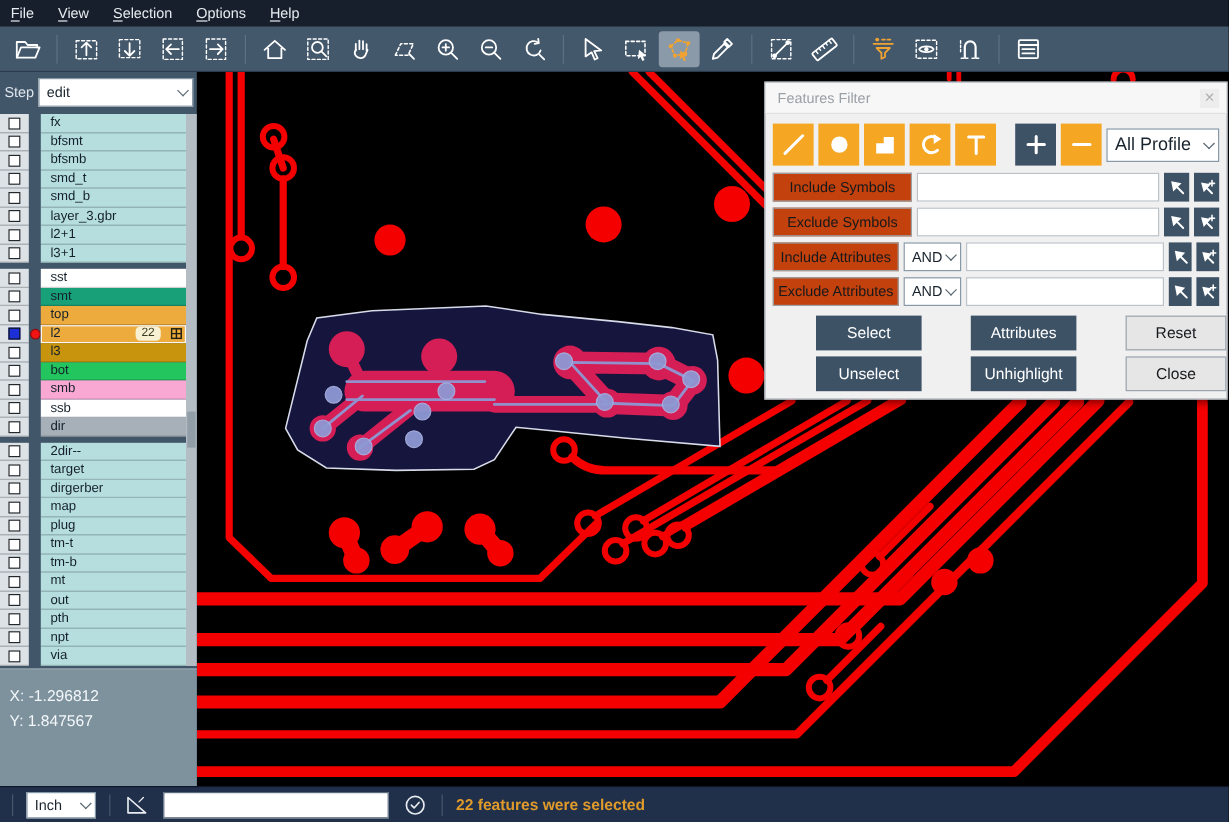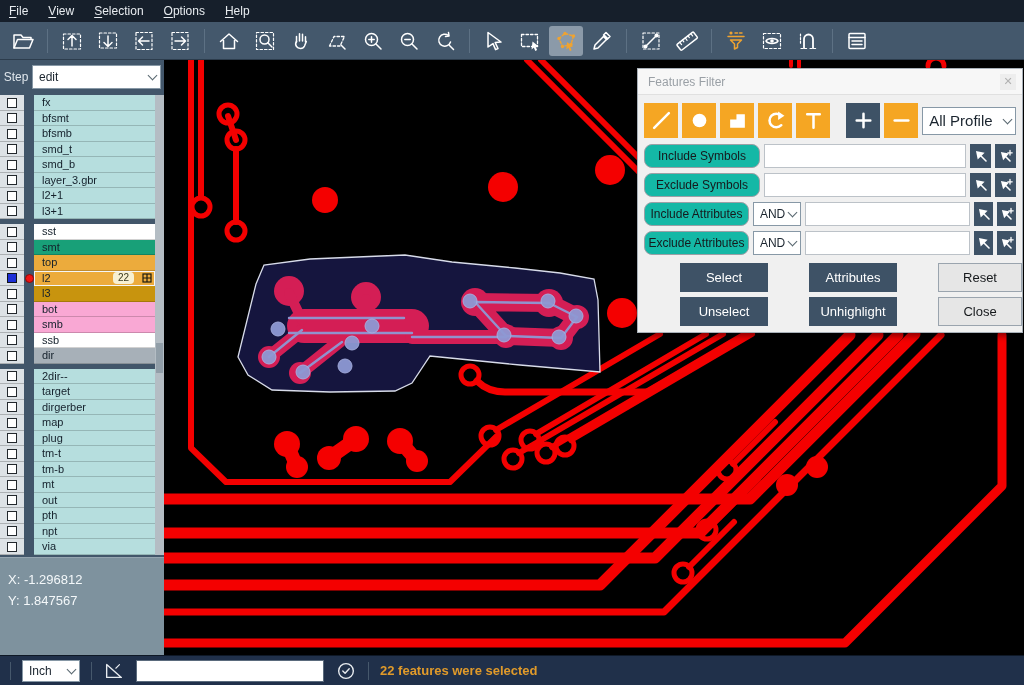--- a/index.html
+++ b/index.html
@@ -67,21 +67,21 @@
   #dlg-close { width:16px; height:16px; display:flex; align-items:center; justify-content:center;
                color:#b0b0b0; font-size:11px; background:#ededed; }
   #dlg-tools { display:flex; align-items:center; padding:8px 6px 6px 6px; gap:4px; }
   .dtool { width:35px; height:35px; border:none; display:flex; align-items:center; justify-content:center; }
   .dtool.orange { background:#f5a623; }
   .dtool.navy { background:#3e5266; }
   .dtool svg { width:21px; height:21px; stroke:#fff; stroke-width:2.4; fill:none; stroke-linecap:round; }
   .dtool .fillw { fill:#fff; stroke:none; }
   #profile-combo { margin-left:auto; width:96px; height:28px; font-size:15px; }
   .frow { display:flex; align-items:center; margin:0 6px 5px 6px; gap:4px; height:24px; }
-  .flabel { width:116px; height:24px; background:#14b8a6; border:1px solid #9aa0a6; border-radius:8px;
+  .flabel { width:116px; height:24px; background:#c2410c; border:1px solid #9aa0a6; border-radius:0;
             font-size:12px; color:#16191c; display:flex; align-items:center; justify-content:center; }
   .fcombo { width:52px; height:24px; font-size:12px; }
   .finput { flex:1; height:24px; background:#fff; border:1px solid #bcc2c8; font-size:12px; padding:0 4px; }
   .abtn { width:21px; height:24px; background:#3e5266; display:flex; align-items:center; justify-content:center; }
   .abtn svg { width:14px; height:14px; stroke:#fff; stroke-width:1.6; fill:#fff; stroke-linecap:round; }
   #dlg-actions { display:grid; grid-template-columns:124px 124px 120px; gap:5px; margin:8px 6px 0 6px; }
   .dbtn { height:29px; font-size:13px; display:flex; align-items:center; justify-content:center;margin-left:36px; }
   .dbtn.dark { background:#3e5266; color:#fff; }
   .dbtn.light { background:#e6e6e6; border:1px solid #9aa4ae; color:#16191c; }
 
@@ -492,21 +492,21 @@
           <div class="gapcell"></div>
           <div class="lname" style="background: rgb(200, 148, 14);">
             <span class="nm">l3</span>
           </div>
         </div>
         <div class="lrow">
           <div class="cbcell">
             <span class="cbox"></span>
           </div>
           <div class="gapcell"></div>
-          <div class="lname" style="background: #f9a8d4;">
+          <div class="lname" style="background: #22c55e;">
             <span class="nm">bot</span>
           </div>
         </div>
         <div class="lrow">
           <div class="cbcell">
             <span class="cbox"></span>
           </div>
           <div class="gapcell"></div>
           <div class="lname" style="background: #f9a8d4;">
             <span class="nm">smb</span>

